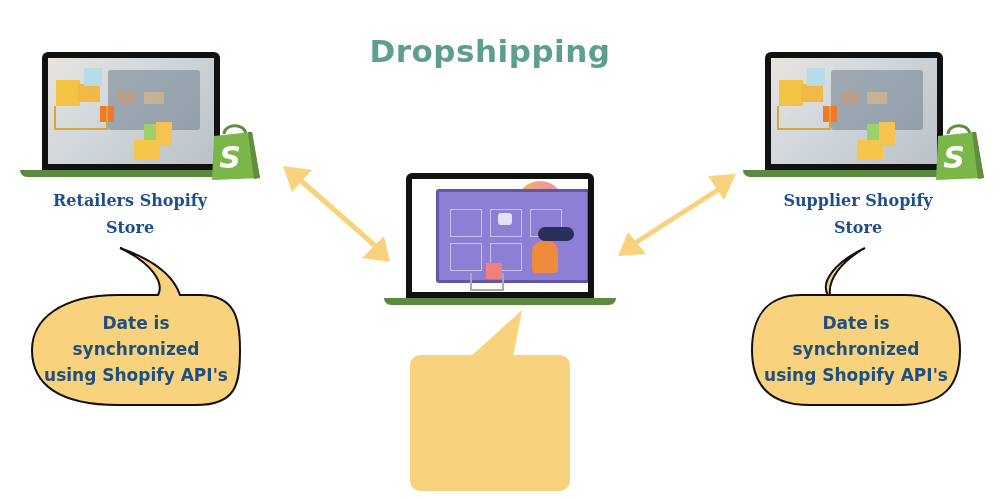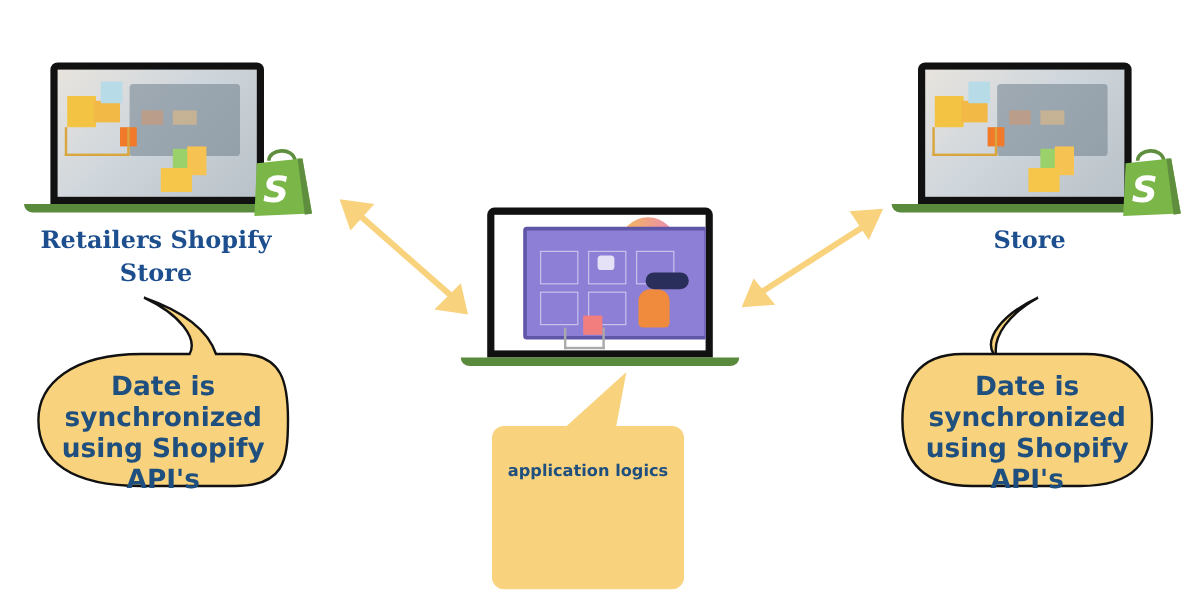--- a/index.html
+++ b/index.html
@@ -15,40 +15,41 @@
   }
   .screen {
     position: absolute; background: #111; border-radius: 6px 6px 0 0;
   }
   .screen-inner { position: absolute; left: 6px; top: 6px; right: 6px; bottom: 6px; overflow: hidden; }
   .base {
     position: absolute; background: #5a8a3c; border-radius: 0 0 10px 10px; height: 7px;
   }
   .label {
     position: absolute; text-align: center; color: #1d4f8e; font-weight: bold;
-    font-family: "DejaVu Serif", serif; font-size: 20px; line-height: 27px;
+    font-family: "DejaVu Serif", serif; font-size: 16px; line-height: 27px;
   }
   .bubble-text {
     position: absolute; text-align: center; color: #1f4f7f; font-weight: bold;
-    font-size: 22px; line-height: 26px;
+    font-size: 17px; line-height: 26px;
   }
   .note-box {
     position: absolute; left: 410px; top: 355px; width: 160px; height: 136px;
     background: #f8d27c; border-radius: 10px;
   }
   .note-text {
     position: absolute; left: 410px; top: 382px; width: 160px; text-align: center;
     color: #1f4f7f; font-weight: bold; font-size: 13.5px; line-height: 22px;
   }
   svg { position: absolute; overflow: visible; }
 </style>
 </head>
 <body>
 
 <div class="title">
+  <div>Dropshipping</div>
 </div>
 
 <div>
   <div class="screen" style="left:42px; top:52px; width:178px; height:118px;">
     <div class="screen-inner" style="background:linear-gradient(135deg,#e8e4de 0%,#cfd6dc 45%,#b9c2c8 100%);">
       <div style="position:absolute;left:60px;top:12px;width:92px;height:60px;background:#6f7f8c;border-radius:3px;opacity:0.55;"></div>
       <div style="position:absolute;left:70px;top:34px;width:18px;height:12px;background:#c79a7a;opacity:0.7;"></div>
       <div style="position:absolute;left:96px;top:34px;width:20px;height:12px;background:#d9b88a;opacity:0.7;"></div>
       <div style="position:absolute;left:8px;top:22px;width:24px;height:26px;background:#f3c443;"></div>
       <div style="position:absolute;left:30px;top:26px;width:22px;height:18px;background:#f2b946;"></div>
@@ -100,21 +101,20 @@
     </div>
   </div>
   <div class="base" style="left:384px; top:298px; width:232px;"></div>
 </div>
 
 <svg style="left:0; top:0;" width="1000" height="500">
   <path d="M469 358 L522 310 L513 358 Z" fill="#f8d27c"></path>
 </svg>
 <div class="note-box"></div>
 <div class="note-text">
-  <div>application logics</div>
 </div>
 
 <div>
   <div class="screen" style="left:765px; top:52px; width:178px; height:118px;">
     <div class="screen-inner" style="background:linear-gradient(135deg,#e8e4de 0%,#cfd6dc 45%,#b9c2c8 100%);">
       <div style="position:absolute;left:60px;top:12px;width:92px;height:60px;background:#6f7f8c;border-radius:3px;opacity:0.55;"></div>
       <div style="position:absolute;left:70px;top:34px;width:18px;height:12px;background:#c79a7a;opacity:0.7;"></div>
       <div style="position:absolute;left:96px;top:34px;width:20px;height:12px;background:#d9b88a;opacity:0.7;"></div>
       <div style="position:absolute;left:8px;top:22px;width:24px;height:26px;background:#f3c443;"></div>
       <div style="position:absolute;left:30px;top:26px;width:22px;height:18px;background:#f2b946;"></div>
@@ -127,20 +127,21 @@
     </div>
   </div>
   <div class="base" style="left:743px; top:170px; width:222px;"></div>
   <svg style="left:932px; top:120px;" width="56" height="62" viewBox="0 0 56 62">
     <path d="M16 14 C16 4, 36 2, 38 14" fill="none" stroke="#5e8e3e" stroke-width="3"></path>
     <path d="M6 16 L44 12 L52 58 L4 60 Z" fill="#7ab648"></path>
     <path d="M40 12 L44 12 L52 58 L46 59 Z" fill="#5e8e3e"></path>
     <text x="22" y="48" font-family="DejaVu Sans, sans-serif" font-size="30" font-weight="bold" font-style="italic" fill="#ffffff" text-anchor="middle">S</text>
   </svg>
   <div class="label" style="left:758px; top:187px; width:200px;">
+    <div>Supplier Shopify</div>
     <div>Store</div>
   </div>
 </div>
 
 <svg style="left:0; top:0;" width="1000" height="500">
   <path d="M865 248 C835 262,820 282,828 295 L838 295 L802 295 C764 295,752 320,752 350 C752 385,770 405,810 405 L900 405 C945 405,960 385,960 350 C960 320,945 295,905 295 L830 295 C828 280,840 262,865 248 Z" fill="#f8d27c" stroke="#111" stroke-width="2"></path>
 </svg>
 <div class="bubble-text" style="left:752px; top:310px; width:208px;">
   <div>Date is</div>
   <div>synchronized</div>

